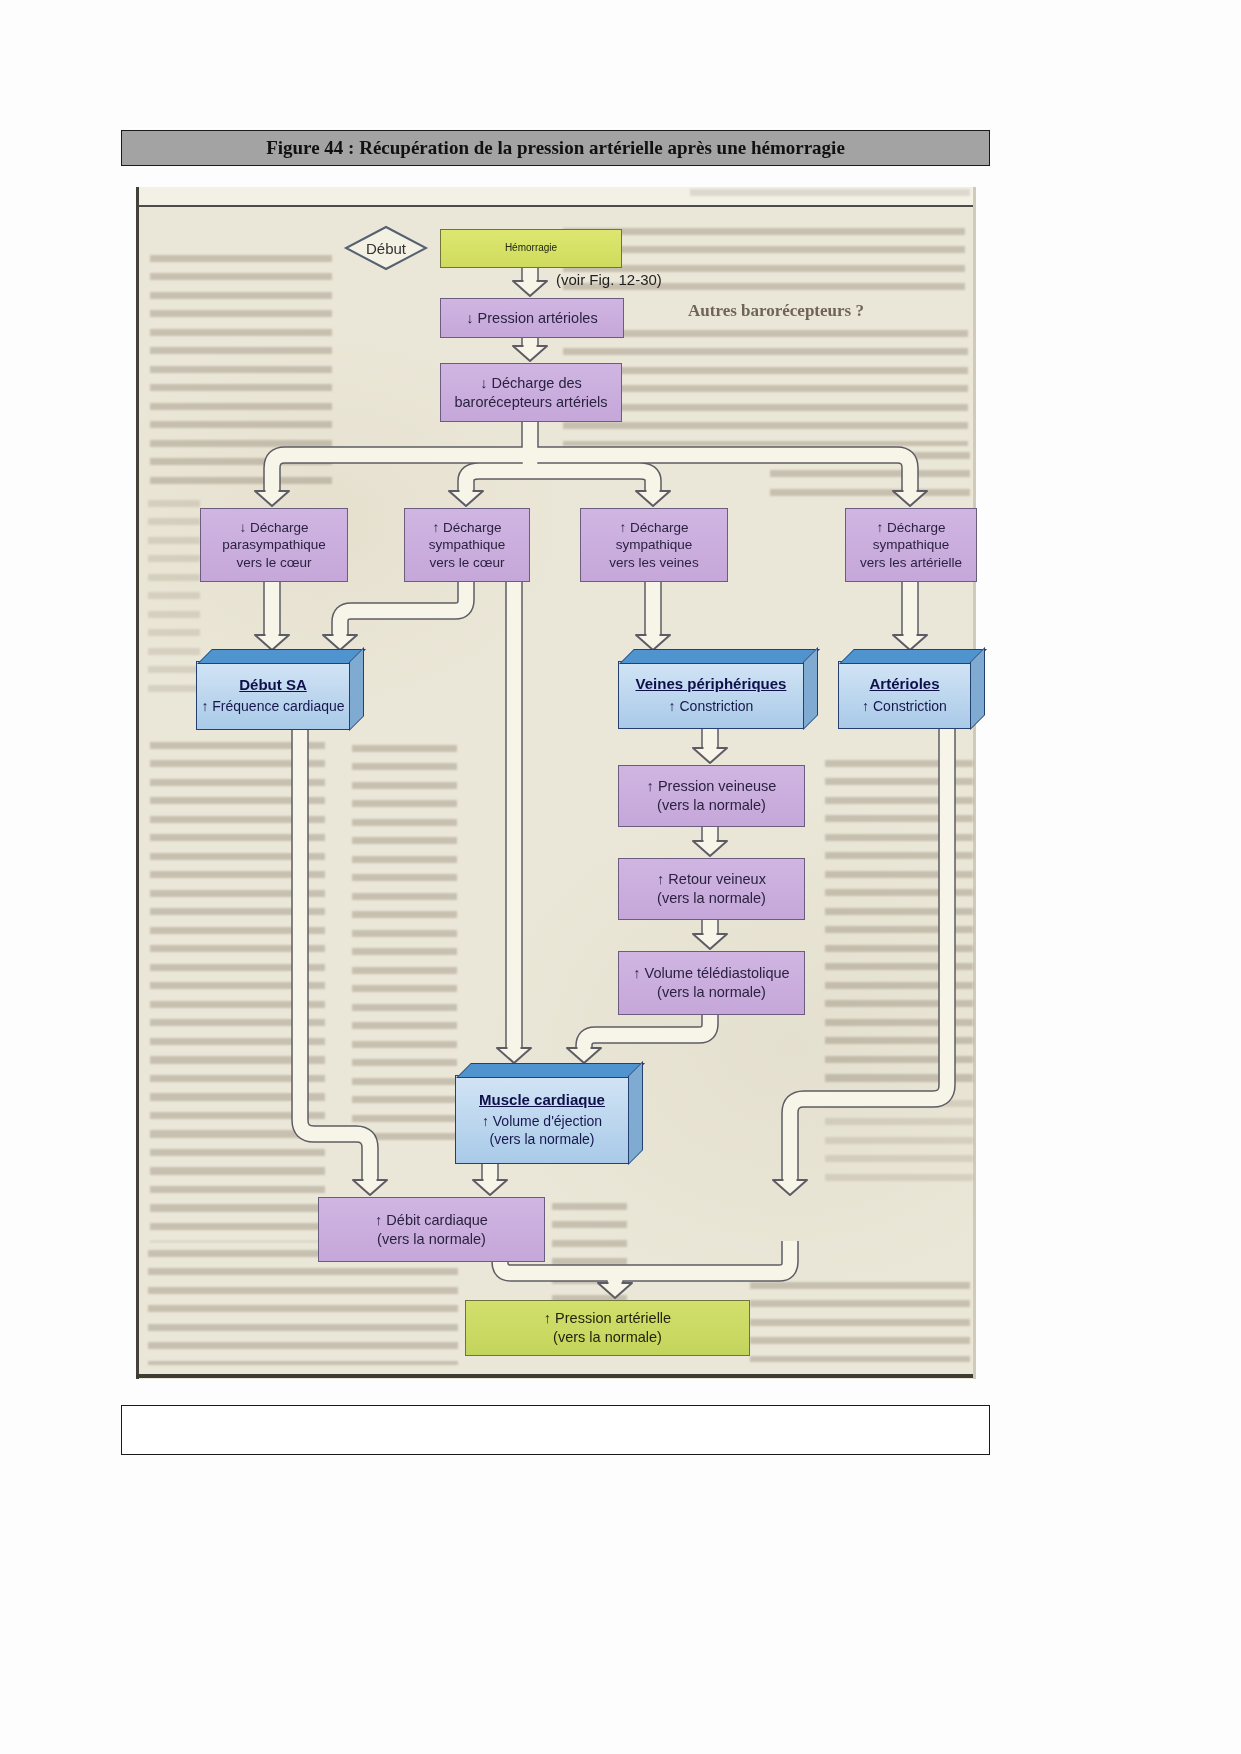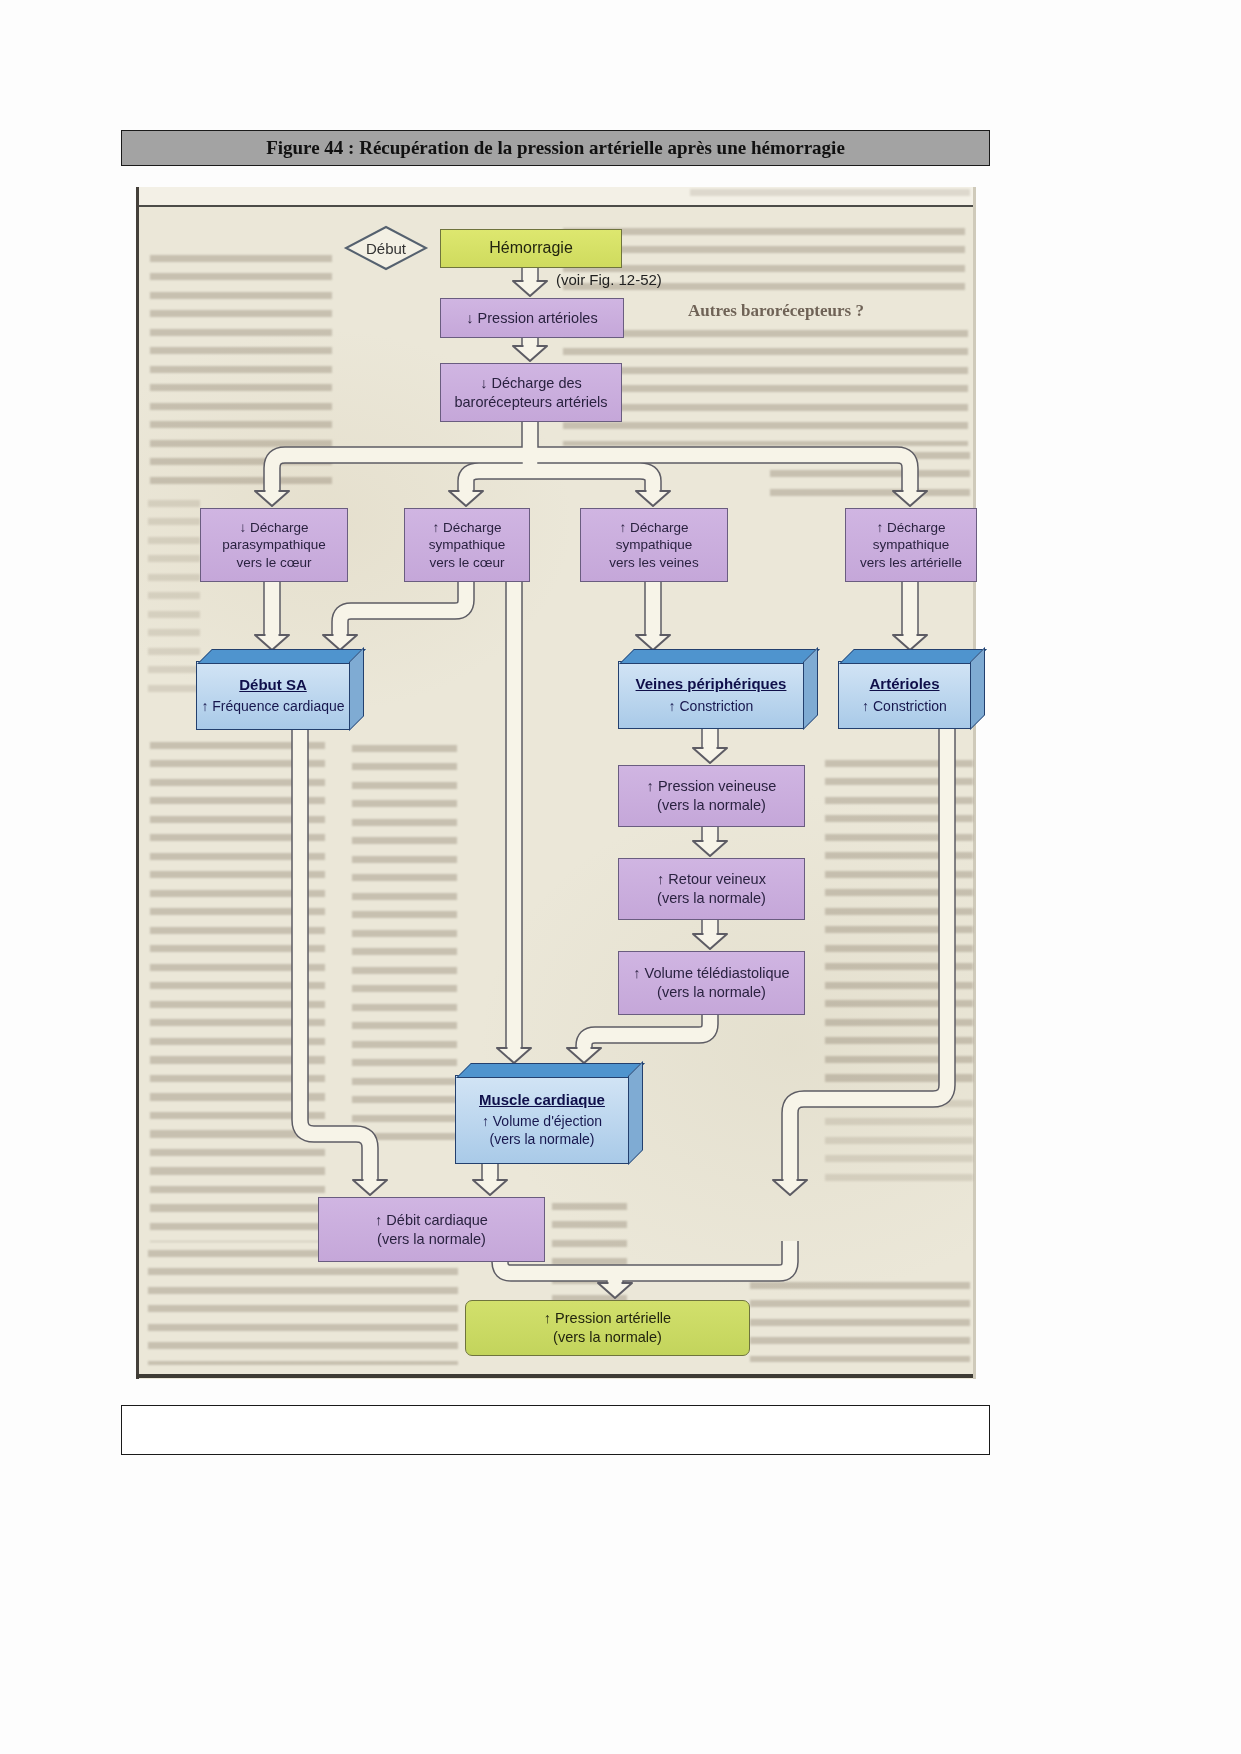--- a/index.html
+++ b/index.html
@@ -32,22 +32,22 @@
   .dark path{fill:none;stroke:#5d5c64;stroke-width:17.5px;}
   .lite path{fill:none;stroke:#f7f4e8;stroke-width:14.5px;}
   .head{fill:#f7f4e8;stroke:#5d5c64;stroke-width:2;stroke-linejoin:round;}
   .erase{stroke:#f7f4e8;stroke-width:13;stroke-linecap:butt;}
   .diamond{fill:#f3f0e4;stroke:#55616f;stroke-width:2;}
   
   .nbox{position:absolute;z-index:3;display:flex;flex-direction:column;align-items:center;justify-content:center;
         text-align:center;line-height:1.28;}
   .purple{background:linear-gradient(180deg,#d0b5e2,#c5a7d9);border:1.5px solid #6a5d80;color:#2a2240;font-size:13.5px;}
   .purple.md{font-size:14.5px;}
-  .greenbox{background:linear-gradient(180deg,#dde76f,#cfdb5e);border:1.5px solid #6f743d;color:#23250f;font-size:16px;}
-  .greenbox.final{background:linear-gradient(180deg,#d2e06c,#c3d45c);font-size:14.5px;border-radius:7px;}
+  .greenbox{background:linear-gradient(180deg,#dde76f,#cfdb5e);border:1.5px solid #6f743d;color:#23250f;font-size:10px;}
+  .greenbox.final{background:linear-gradient(180deg,#d2e06c,#c3d45c);font-size:14.5px;}
   .blue{background:linear-gradient(180deg,#d2e4f5,#a9cae8);border:1.5px solid #23406e;color:#17174e;font-size:14px;}
   .b3d::before{content:"";position:absolute;left:0;top:-13px;width:100%;height:13px;background:#4f94ce;
         border:1px solid #23406e;transform:skewX(-45deg);transform-origin:left bottom;z-index:-1;}
   .b3d::after{content:"";position:absolute;left:100%;top:0;width:13px;height:100%;background:#7fabd3;
         border:1px solid #23406e;transform:skewY(-45deg);transform-origin:top left;z-index:-1;}
   .b3d-title{font-weight:bold;text-decoration:underline;color:#0f0f4a;font-size:15px;margin-bottom:4px;}
   .note{position:absolute;z-index:3;font-size:15px;color:#1f1f1f;white-space:nowrap;}
   .start-label{position:absolute;z-index:3;font-size:15px;color:#333;display:flex;align-items:center;justify-content:center;}
   
   .caption-box{position:absolute;left:121px;top:1405px;width:867px;height:48px;border:1.6px solid #1a1a1a;background:#fff;}
@@ -170,21 +170,21 @@
     </svg>
 
   <div class="start-label" style="left:346px;top:238px;width:80px;height:20px">
     <span>Début</span>
   </div>
 
   <div class="nbox greenbox" style="left:440px;top:229px;width:180px;height:37px">
     <span>Hémorragie</span>
   </div>
 
-  <div class="note" style="left:556px;top:271px">(voir Fig. 12-52)</div>
+  <div class="note" style="left:556px;top:271px">(voir Fig. 12-30)</div>
 
   <div class="nbox purple md" style="left:440px;top:298px;width:182px;height:38px">
     <span>↓ Pression artérioles</span>
   </div>
 
   <div class="nbox purple md" style="left:440px;top:363px;width:180px;height:57px">
     <span>↓ Décharge des</span>
     <span>barorécepteurs artériels</span>
   </div>
 

